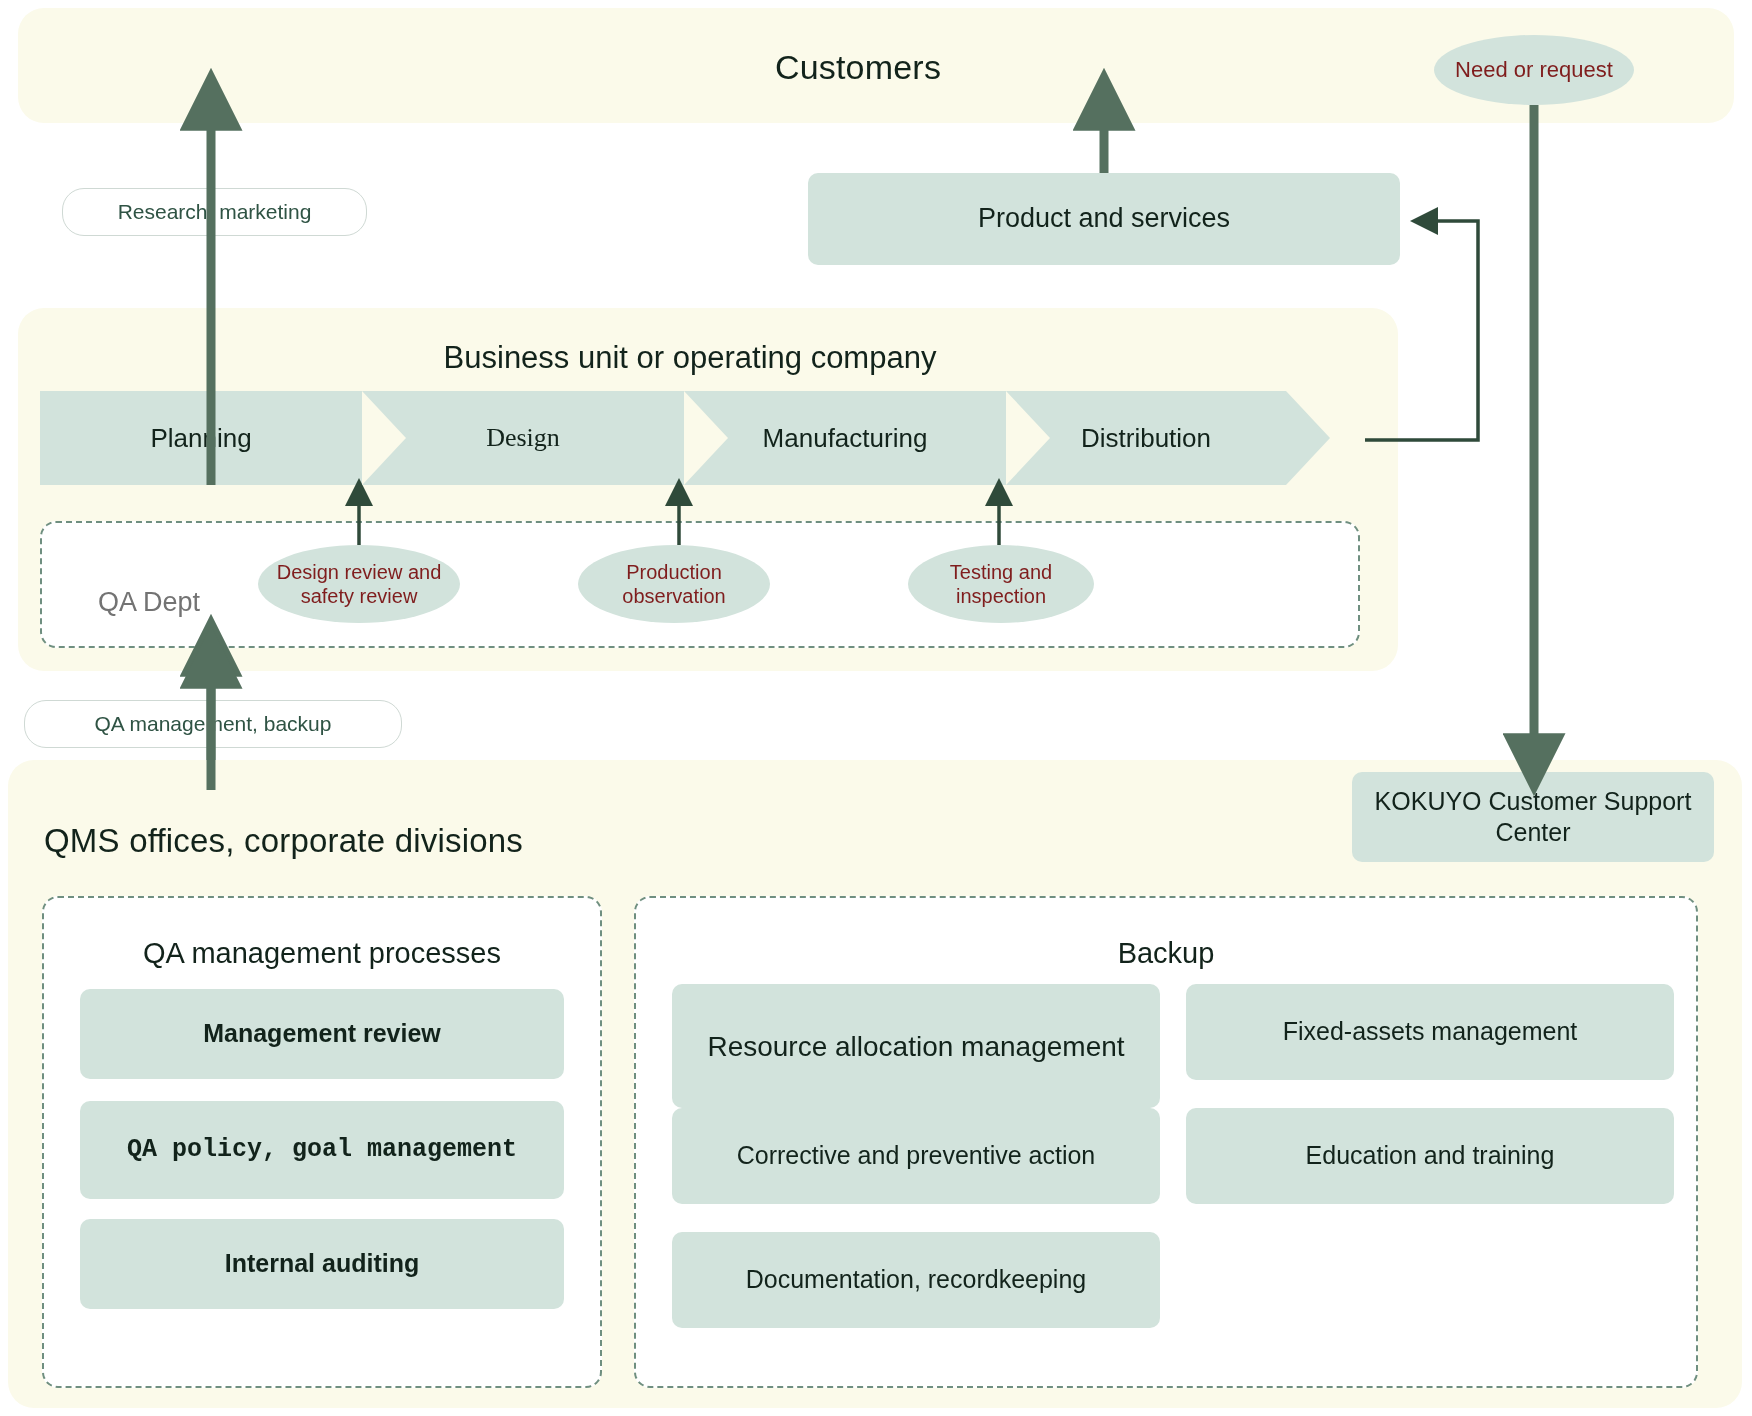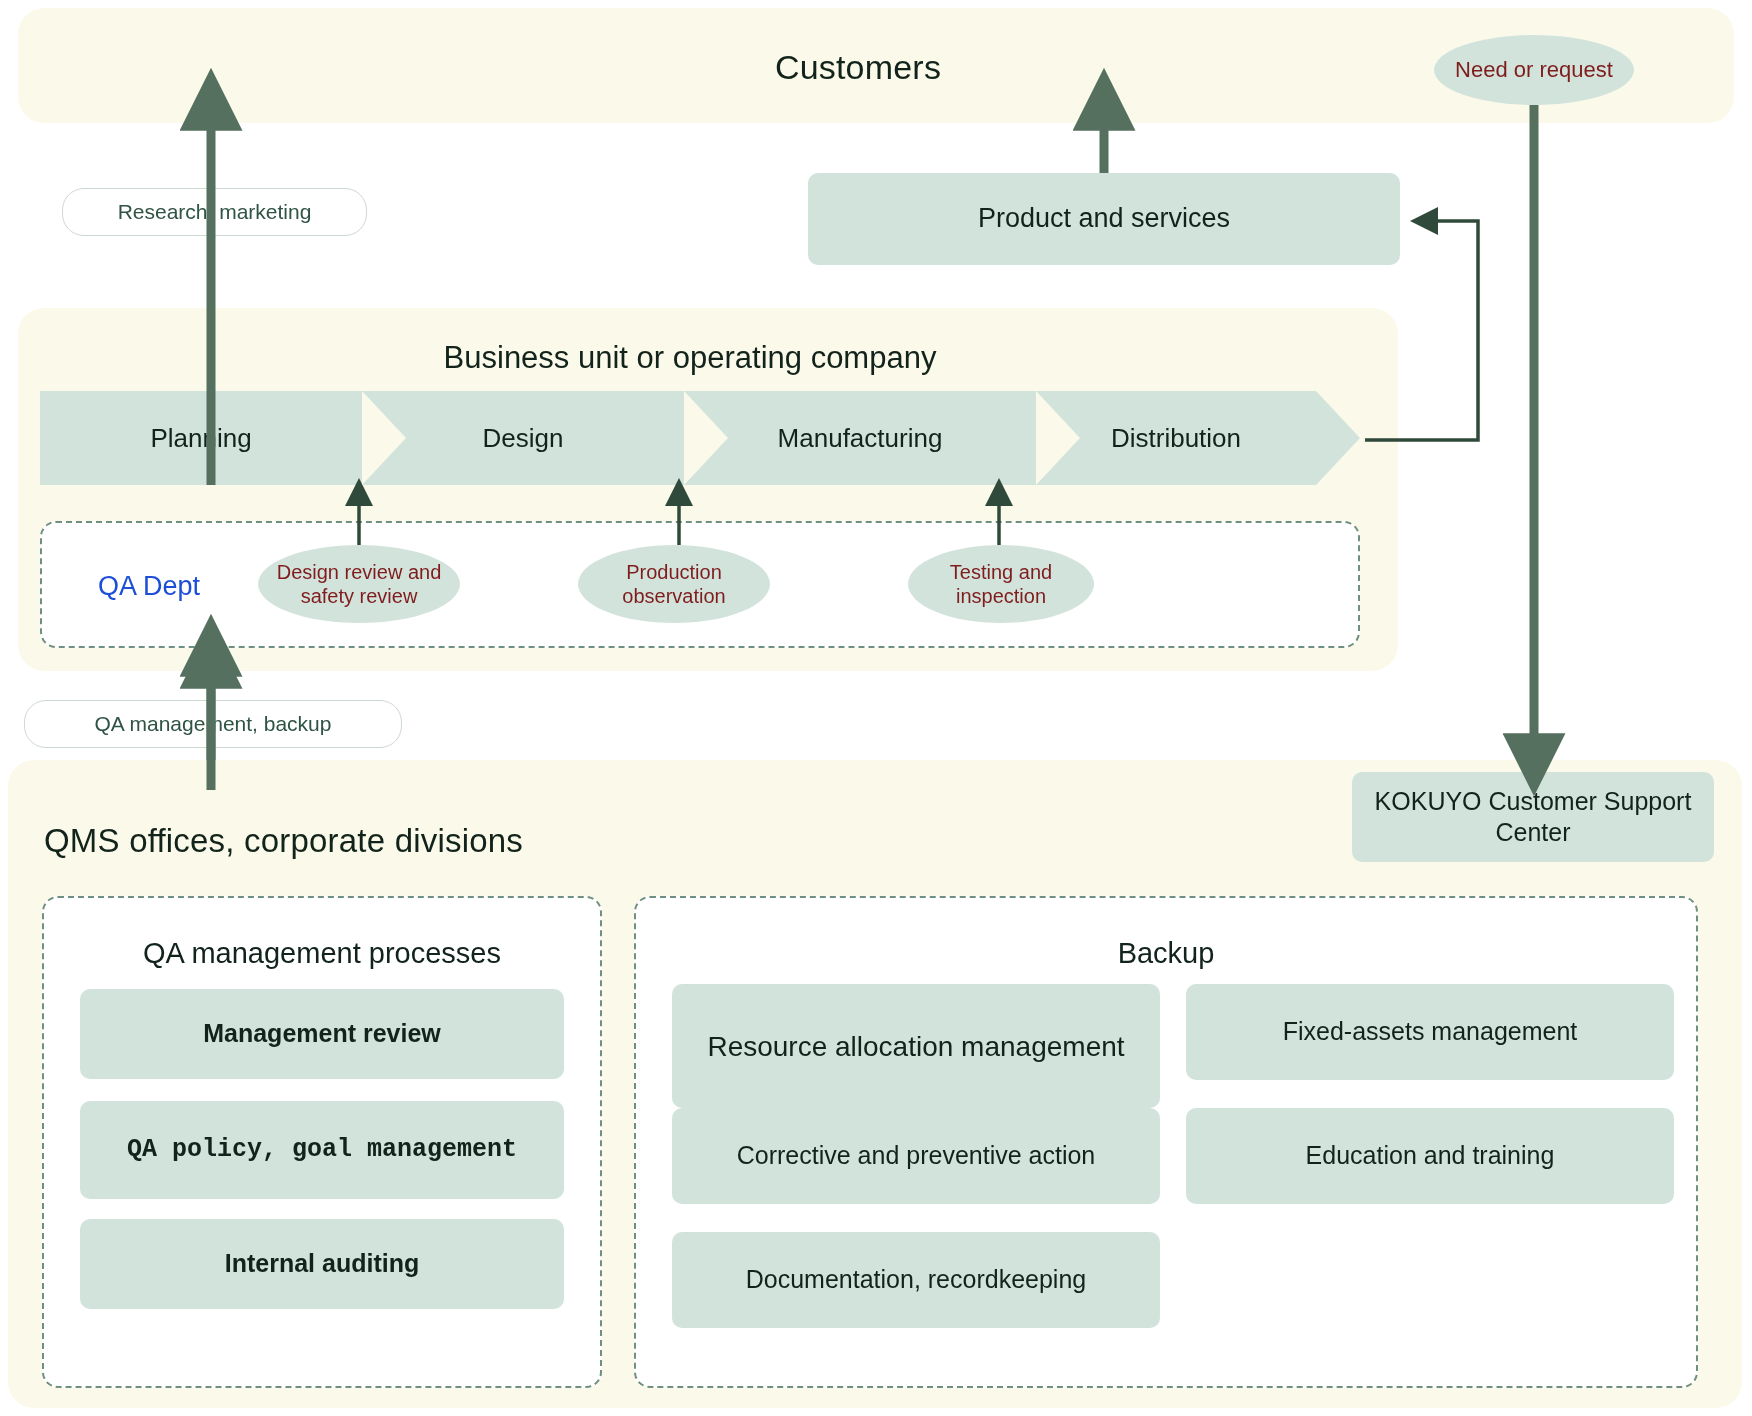--- a/index.html
+++ b/index.html
@@ -130,21 +130,22 @@
   }
 
   .sub-title {
     position: absolute;
     font-size: 27px;
     color: #12231b;
   }
   .qa-dept-label {
     position: absolute;
     font-size: 27px;
-    color: #1d4ed8;
+    color: #737373;
+    margin-top: 16px;
   }
 
   svg.arrows {
     position: absolute;
     left: 0; top: 0;
     width: 1752px;
     height: 1416px;
     pointer-events: none;
   }
 </style>
@@ -164,26 +165,26 @@
 
   <div class="cream-panel" style="left:18px; top:308px; width:1380px; height:363px;"></div>
   <div class="sub-title" style="left:0; top:340px; width:1380px; text-align:center; font-size:31px;">Business unit or operating company</div>
 
   <div class="chevron-band" style="left:40px; top:391px; width:1290px; height:94px;">
     <div class="chev first" style="width:322px;">
       <span>Planning</span>
 
       <span class="notch-out"></span>
     </div>
-    <div class="chev" style="width:322px;">
+    <div class="chev" style="width:322px;font-family:Liberation Serif, serif;">
       <span>Design</span>
       <span class="notch-in"></span>
       <span class="notch-out"></span>
     </div>
-    <div class="chev" style="width:352px;">
+    <div class="chev" style="width:322px;">
       <span>Manufacturing</span>
       <span class="notch-in"></span>
       <span class="notch-out"></span>
     </div>
     <div class="chev last" style="width:280px;">
       <span>Distribution</span>
       <span class="notch-in"></span>
       <span class="notch-out"></span>
     </div>
   </div>

